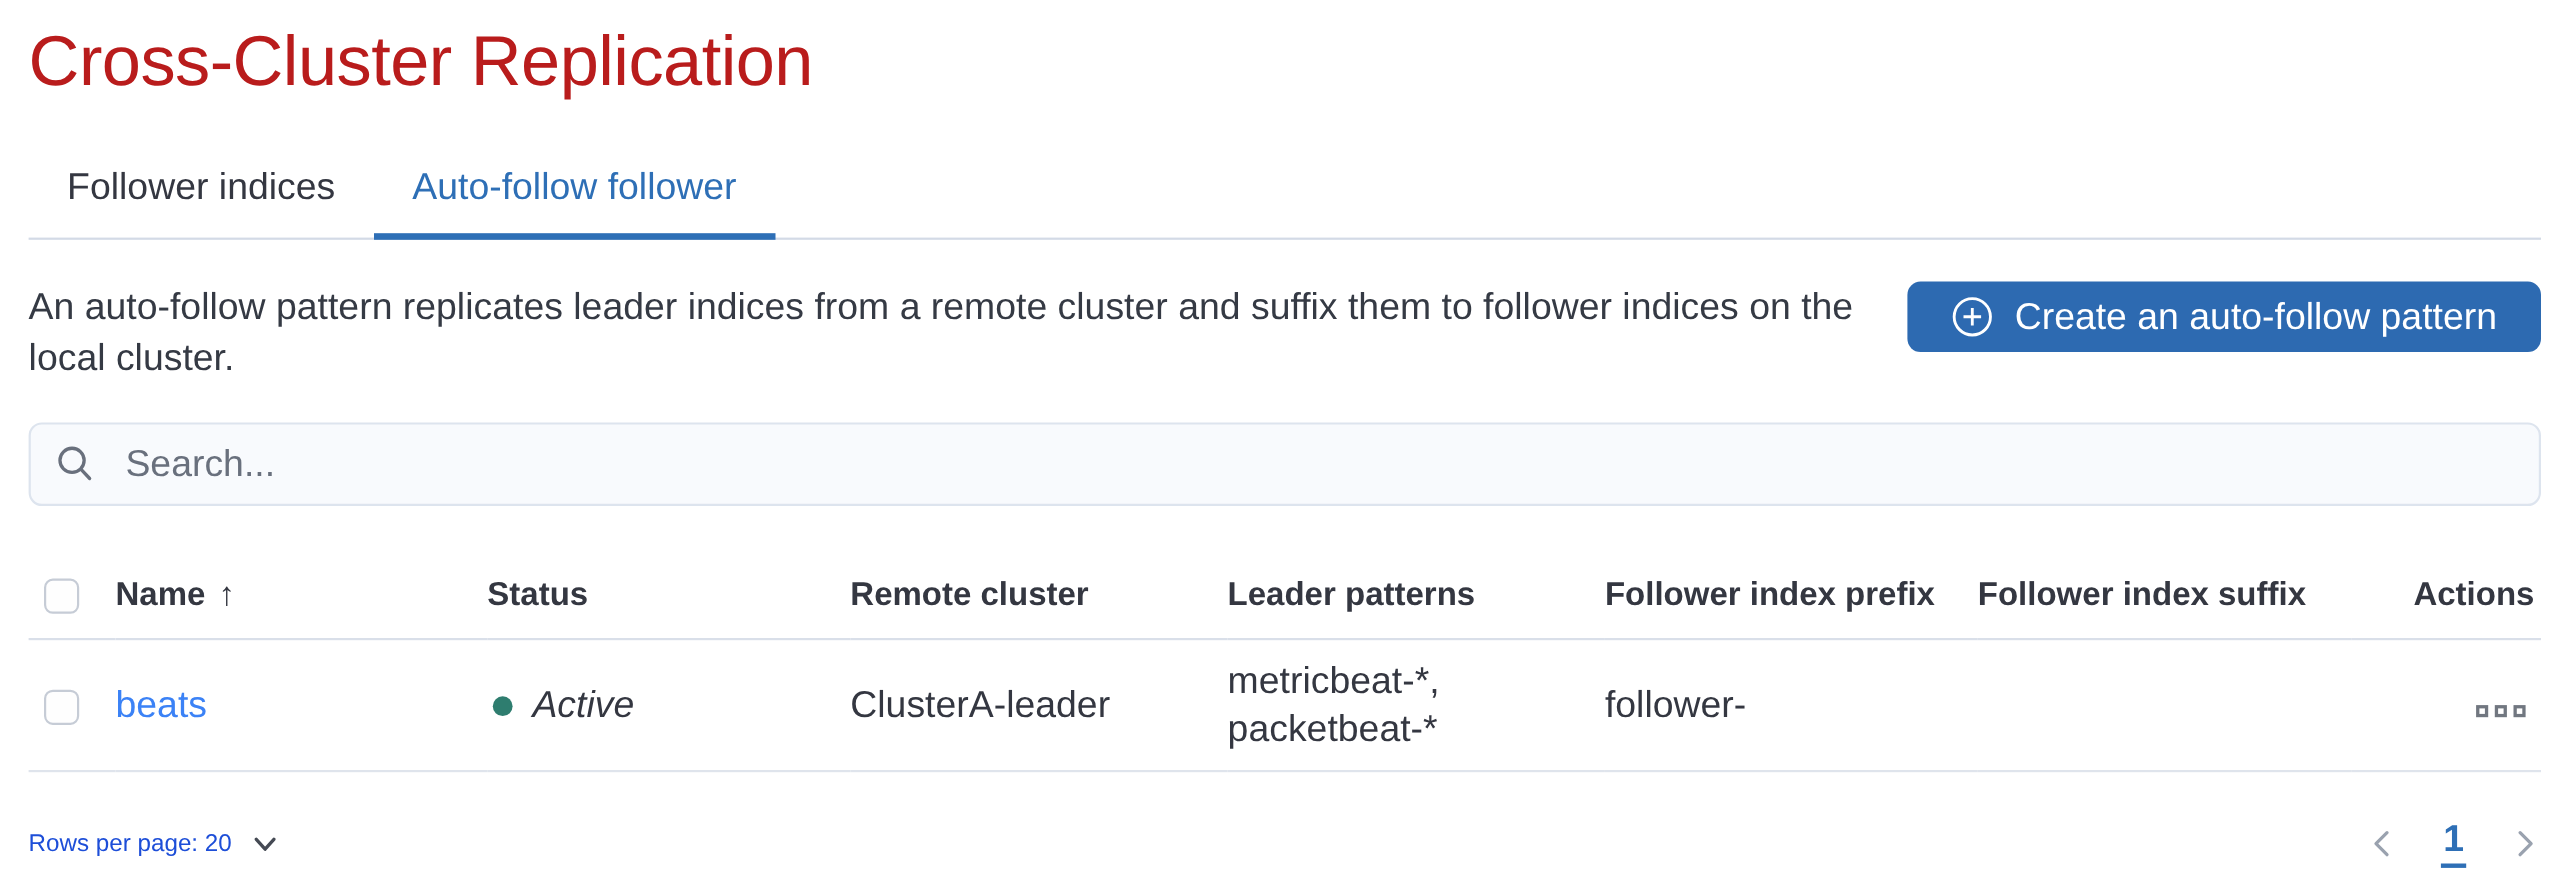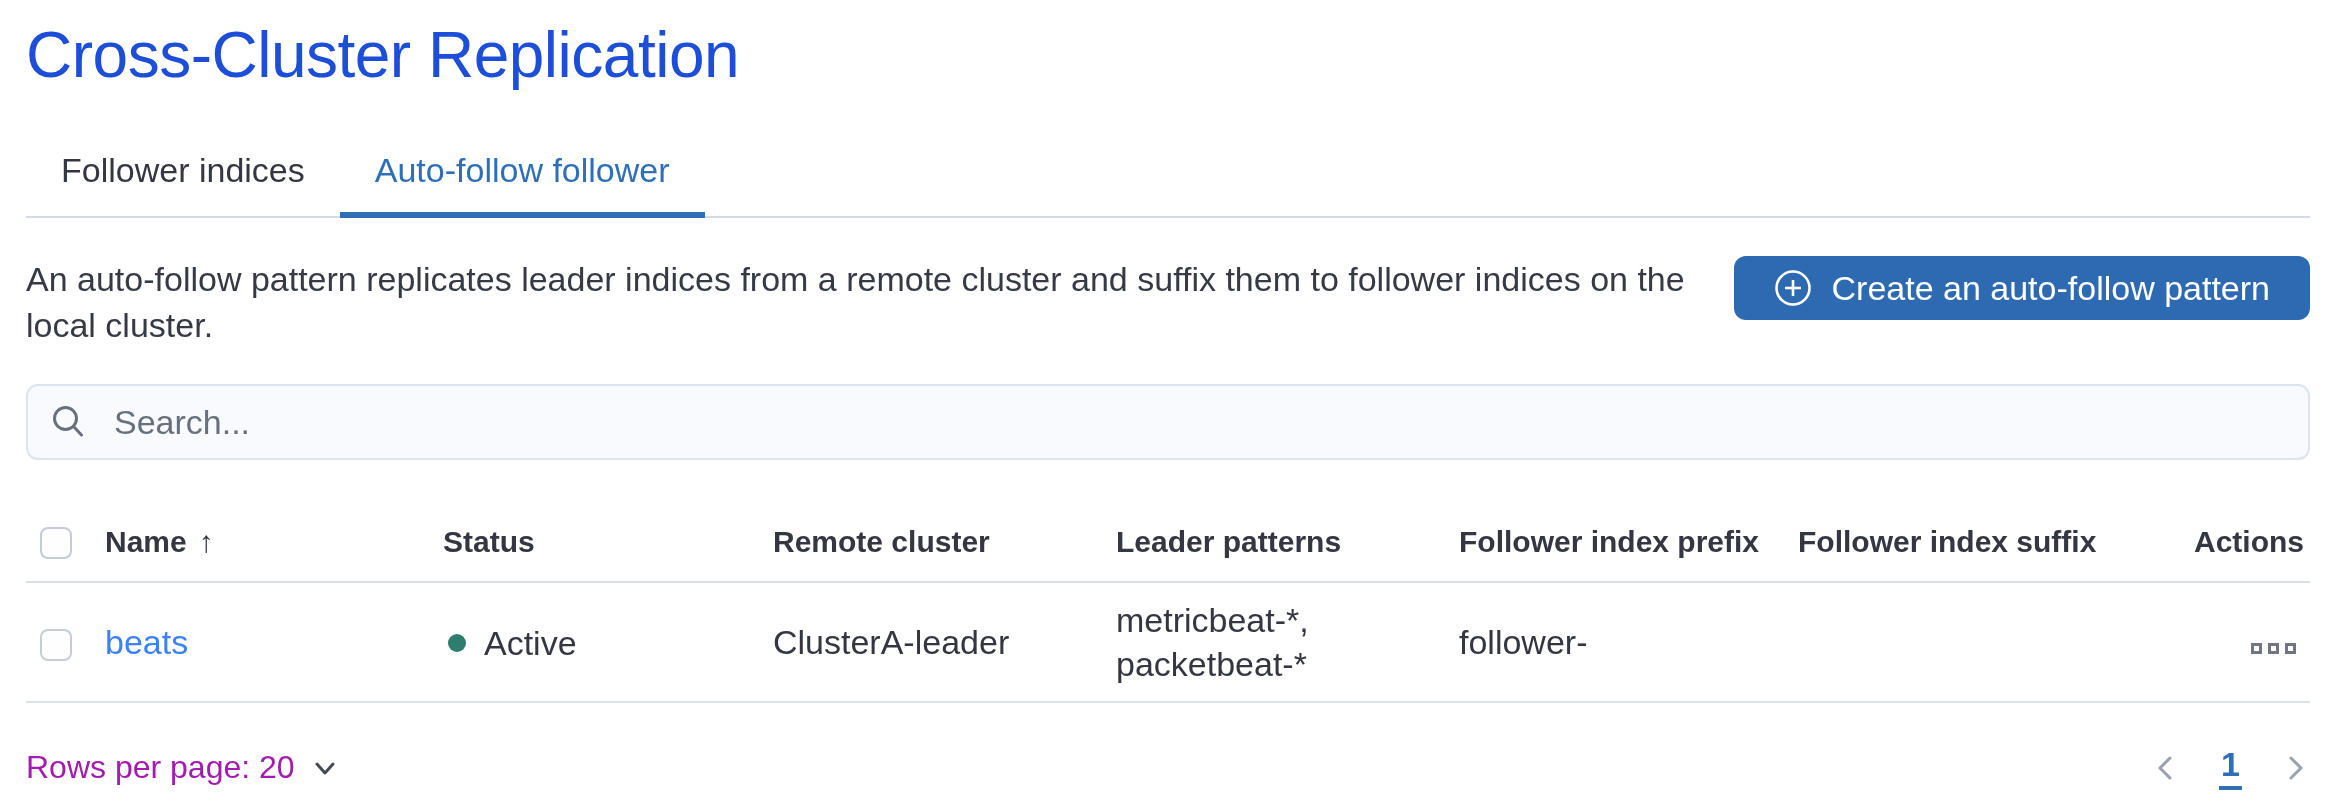--- a/index.html
+++ b/index.html
@@ -8,21 +8,21 @@
     width: 2336px; height: 800px; overflow: hidden;
     font-family: "Liberation Sans", sans-serif;
     color: #343741;
     padding: 0 26px;
   }
   
   .page-title {
     margin: 20px 0 0 0;
     font-size: 64px; line-height: 70px;
     font-weight: 400;
-    color: #1d4ed8;
+    color: #b91c1c;
     letter-spacing: -0.5px;
   }
   
   .tabs {
     display: flex; align-items: flex-end;
     margin-top: 60px;
     border-bottom: 2px solid #d3dae6;
     text-align: right;
   }
   .tab {
@@ -110,42 +110,42 @@
   .checkbox {
     width: 32px; height: 32px;
     margin-left: 14px;
     border: 2px solid #c6ccd6; border-radius: 8px;
     background: #fefefe;
     display: inline-block; vertical-align: middle;
     cursor: pointer;
   }
   .sort-arrow { font-weight: 400; font-size: 30px; margin-left: 12px; color: #343741; }
   .link { color: #3b82f6; cursor: pointer; text-decoration: none; }
-  .health { display: inline-flex; align-items: center; gap: 18px; padding-left: 5px; }
+  .health { display: inline-flex; align-items: center; gap: 18px; padding-left: 5px; font-style: italic; }
   .health-dot {
     width: 18px; height: 18px; border-radius: 50%;
     background: #2e7d6f; display: inline-block;
   }
   .leader-lines div { line-height: 44px; }
   .actions-icon {
     display: inline-flex; gap: 6px; margin-right: 8px; cursor: pointer;
   }
   .actions-icon i {
     width: 11px; height: 11px;
     border: 3px solid #717780;
     display: inline-block;
   }
   
   .table-footer {
     display: flex; align-items: center; justify-content: space-between;
     padding-top: 42px;
   }
   .rows-per-page {
     display: inline-flex; align-items: center; gap: 16px;
-    font-size: 32px; color: #a21caf; cursor: pointer;
+    font-size: 22px; color: #1d4ed8; cursor: pointer;
   }
   .rows-per-page svg { display: block; }
   .pagination { display: inline-flex; align-items: center; gap: 38px; }
   .page-chevron { cursor: pointer; display: inline-flex; }
   .page-number {
     font-size: 34px; font-weight: 700; color: #2e6fb6;
     border-bottom: 4px solid #2e6fb6;
     padding: 0 2px 2px 2px;
     cursor: pointer;
   }

